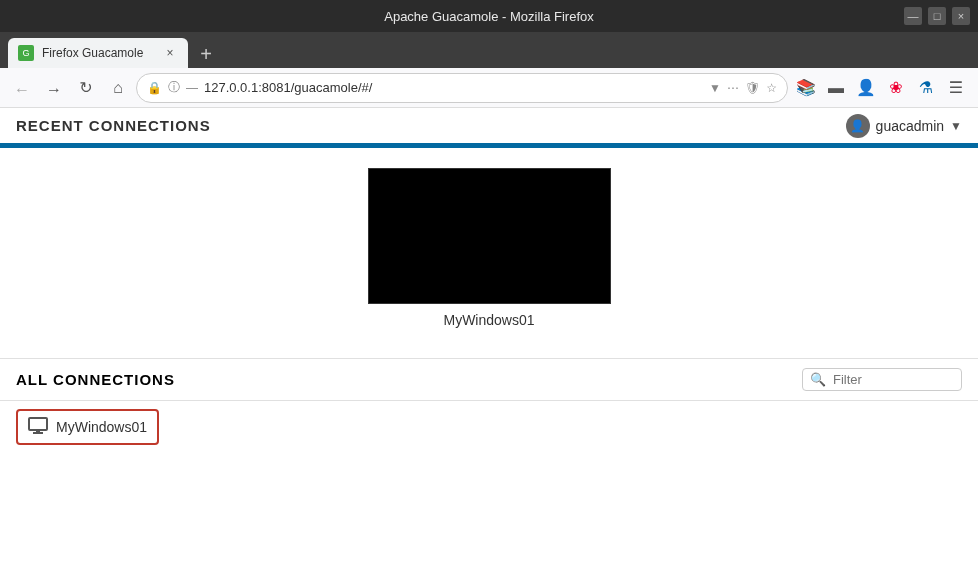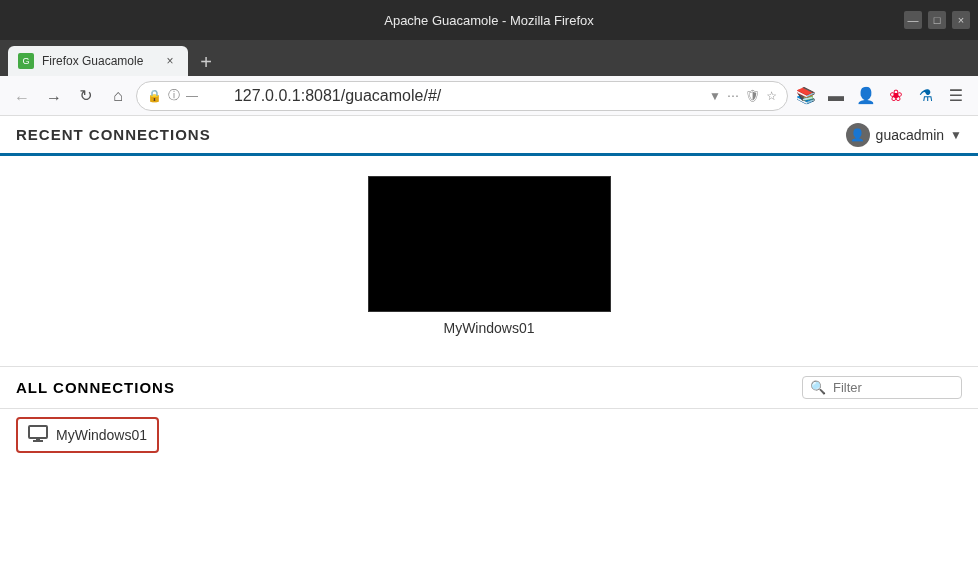--- a/index.html
+++ b/index.html
@@ -1,21 +1,21 @@
 <!DOCTYPE html>
 <html><head>
   <meta charset="utf-8">
   <style>
     * { margin: 0; padding: 0; box-sizing: border-box; }
     body { font-family: Arial, sans-serif; background: #fff; width: 978px; height: 568px; overflow: hidden; }
 
     
     .browser-titlebar {
       background: #2b2b2b;
-      height: 40px;
+      height: 32px;
       display: flex;
       align-items: center;
       justify-content: center;
       color: #ccc;
       font-size: 13px;
       position: relative;
     }
     .browser-titlebar-title { color: #e8e8e8; font-size: 13px; }
     .window-controls {
       position: absolute;
@@ -114,21 +114,21 @@
       border: 1px solid #ccc;
       border-radius: 16px;
       background: #fff;
       display: flex;
       align-items: center;
       padding: 0 10px;
       gap: 6px;
       font-size: 13px;
       color: #333;
     }
-    .url-text { flex: 1; font-size: 16px; color: #333; margin-left: 30px; }
+    .url-text { flex: 1; font-size: 13px; color: #333; }
     .url-icon { color: #888; font-size: 12px; }
     .toolbar-icons {
       display: flex;
       gap: 2px;
       align-items: center;
     }
     .toolbar-icon-btn {
       width: 28px; height: 28px;
       border: none;
       background: transparent;
@@ -142,21 +142,21 @@
     
     .page-content {
       background: #fff;
       height: calc(568px - 32px - 36px - 40px);
       overflow-y: auto;
     }
 
     
     .guac-header {
       background: #fff;
-      border-bottom: 3px solid #0369a1;
+      border-bottom: 5px solid #0369a1;
       height: 40px;
       display: flex;
       align-items: center;
       justify-content: space-between;
       padding: 0 16px;
     }
     .guac-title {
       font-size: 15px;
       font-weight: bold;
       color: #333;

